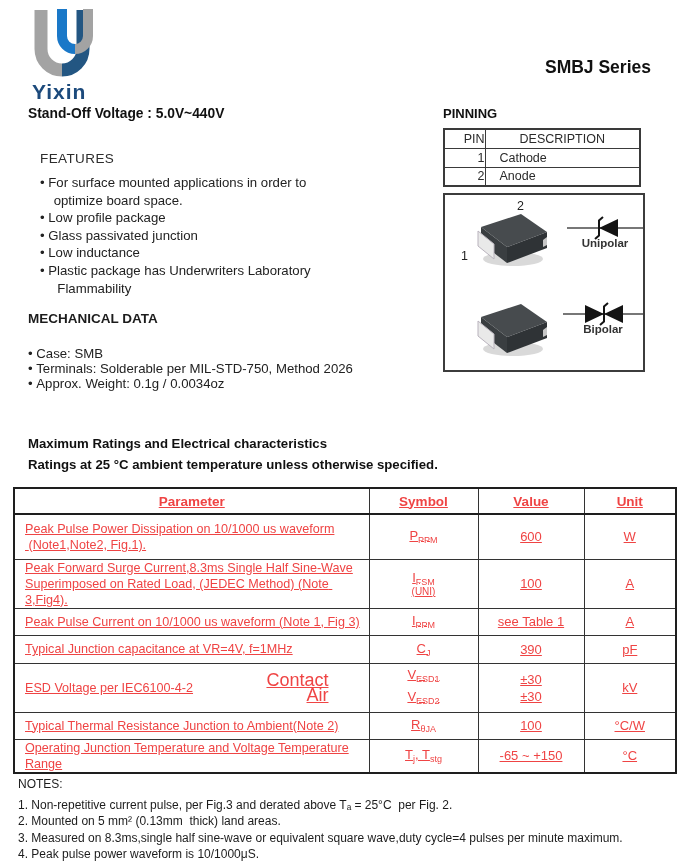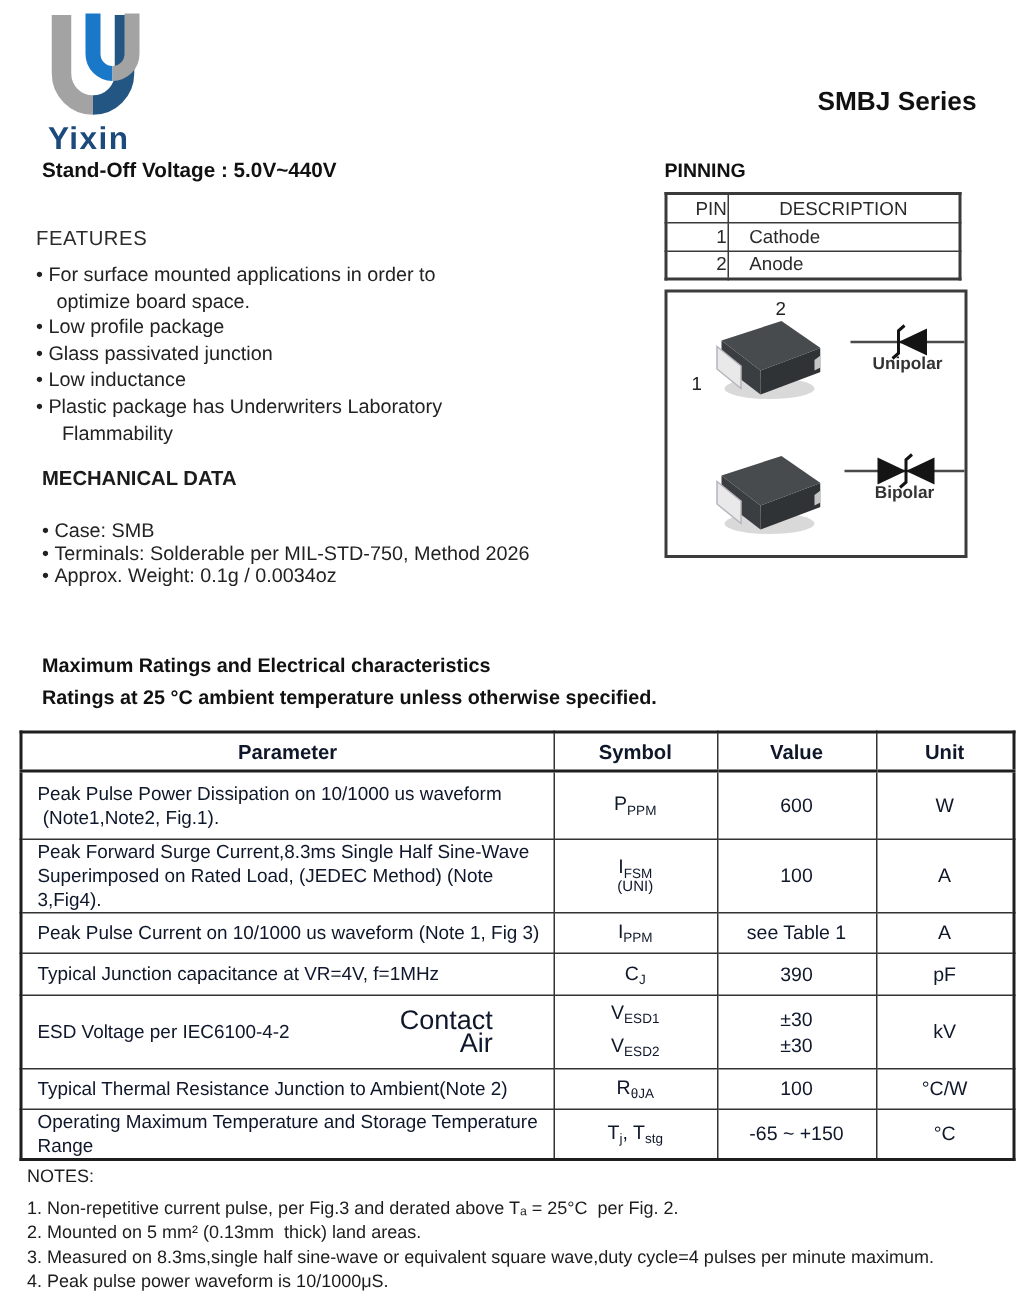--- a/index.html
+++ b/index.html
@@ -14,21 +14,21 @@
   .logo { position:absolute; left:26px; top:6px; width:110px; }
   .logo-text { font-size:21px; font-weight:bold; color:#1c4a7c; letter-spacing:1px; margin-top:-2px; margin-left:6px; }
 
   
   .doc-title { position:absolute; top:57px; right:36px; font-size:17.5px; font-weight:bold; color:#111; }
 
   
   .intro { position:absolute; left:28px; top:102px; font-size:13.8px; font-weight:bold; line-height:24px; color:#111; }
 
   
-  .features { position:absolute; left:24px; top:151px; width:390px; }
+  .features { position:absolute; left:40px; top:151px; width:390px; }
   .sec-heading-light { font-size:13.5px; color:#2c2c2c; letter-spacing:0.4px; margin-bottom:8px; }
   .sec-heading-bold { font-size:13.5px; font-weight:bold; color:#1c1c1c; margin-bottom:20px; }
   ul.plain { list-style:none; }
   ul.plain li { font-size:13.2px; color:#222; line-height:17.6px; padding-left:10px; text-indent:-10px; }
   ul.plain li::before { content:"\2022\00a0"; }
 
   
   .mech { position:absolute; left:28px; top:311px; width:400px; }
   .mech ul.plain li { line-height:15px; }
 
@@ -50,21 +50,21 @@
   .pkgbox .pin-num { position:absolute; font-size:12.5px; color:#222; }
   .pkg1 { position:absolute; left:10px; top:6px; }
   .pkg2 { position:absolute; left:10px; top:96px; }
   .sym-uni { position:absolute; left:120px; top:20px; }
   .sym-bi  { position:absolute; left:116px; top:106px; }
   .sym-label { position:absolute; width:80px; text-align:center; font-size:11.5px; font-weight:bold; color:#333; }
   .pkg-caption { position:absolute; left:20px; top:150px; font-size:11.5px; font-weight:bold; color:#333; }
 
   
   table.main { position:absolute; left:13px; top:487px; width:662px; border-collapse:collapse; table-layout:fixed; }
-  table.main th, table.main td { border:1px solid #333; color:#0f172a; vertical-align:middle; }
+  table.main th, table.main td { border:1px solid #333; color:#ef4444; vertical-align:middle;text-decoration:underline; }
   table.main { border:2px solid #1e1e1e; }
   table.main th { font-size:13.5px; font-weight:bold; height:26px; border-bottom:2px solid #1e1e1e; }
   td.param { font-size:12.6px; text-align:left; padding-left:10px; line-height:16px; }
   td.cen { text-align:center; font-size:13px; }
   .sym sub, td.cen sub { font-size:9px; vertical-align:-3px; letter-spacing:0; }
   .sym-note { font-size:10px; margin-top:-1px; }
   .esd-wrap { display:flex; justify-content:space-between; align-items:center; }
   .esd-conds { text-align:right; line-height:15px; margin-right:40px; font-size:18px; }
   .two-line { line-height:17px; }
 
@@ -249,21 +249,21 @@
     </tr>
 
     <tr style="height:27px;">
       <td class="param">Typical Thermal Resistance Junction to Ambient(Note 2)</td>
       <td class="cen"><span class="sym"><span>R</span><sub>θJA</sub></span></td>
       <td class="cen">100</td>
       <td class="cen">°C/W</td>
     </tr>
 
     <tr style="height:27px;">
-      <td class="param">Operating Maximum Temperature and Storage Temperature Range</td>
+      <td class="param">Operating Junction Temperature and Voltage Temperature Range</td>
       <td class="cen">
         <span class="sym"><span>T</span><sub>j</sub><span>, </span><span>T</span><sub>stg</sub></span>
       </td>
       <td class="cen">-65 ~ +150</td>
       <td class="cen">°C</td>
     </tr>
   </tbody>
     </table>
 
   <div class="notes">

